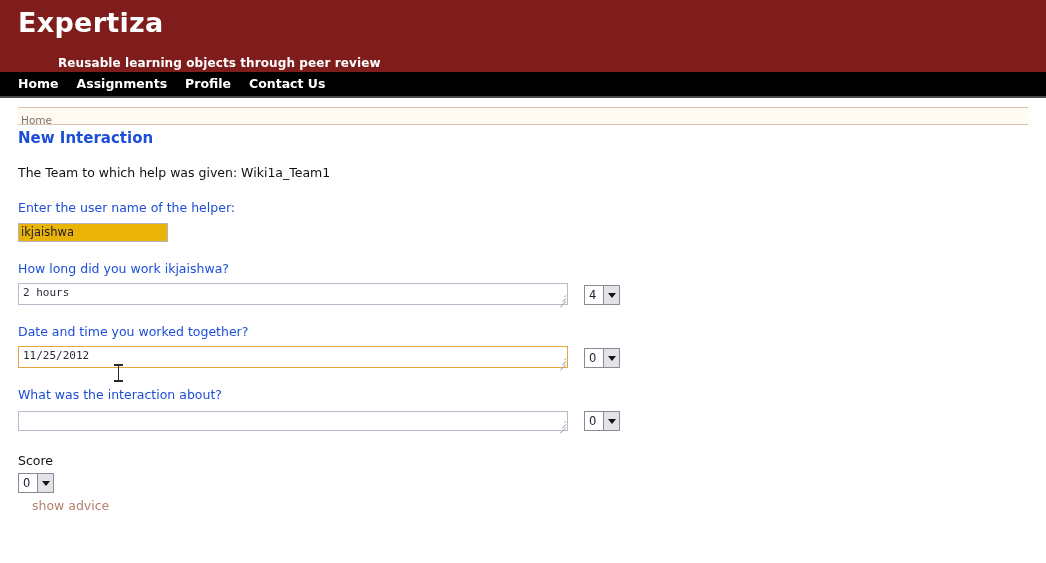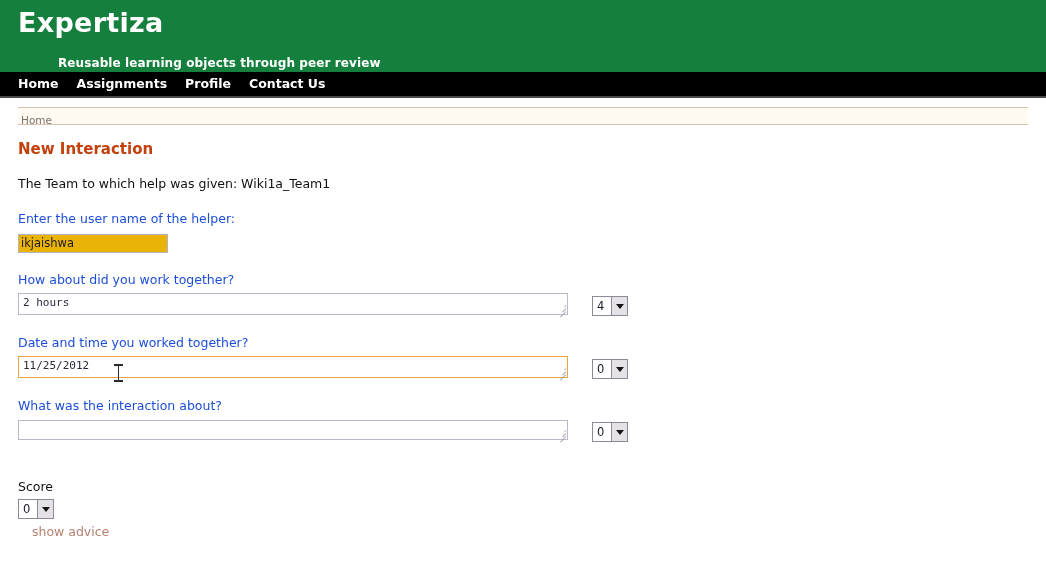--- a/index.html
+++ b/index.html
@@ -11,21 +11,21 @@
     width: 1046px;
     height: 563px;
     overflow: hidden;
     font-family: "DejaVu Sans", "Liberation Sans", sans-serif;
     color: #000000;
     position: relative;
   }
 
   
   .masthead {
-    background: #15803d;
+    background: #7f1d1d;
     height: 72px;
     width: 100%;
     box-sizing: border-box;
     padding: 7px 0 0 18px;
     overflow: hidden;
   }
   .brand-title {
     color: #ffffff;
     font-size: 27px;
     font-weight: bold;
@@ -87,23 +87,23 @@
     cursor: pointer;
   }
 
   
   .content {
     padding: 0 0 0 18px;
   }
   .page-title {
     font-size: 15px;
     font-weight: bold;
-    margin: 14px 0 0 0;
+    margin: 3px 0 0 0;
     line-height: 20px;
-    color: #c2410c;
+    color: #1d4ed8;
   }
   .team-line {
     font-size: 12.5px;
     margin-top: 17px;
     line-height: 16px;
     color: #111;
   }
 
   .field-block { margin-top: 19px; }
   .field-label {
@@ -123,22 +123,22 @@
     border: 1px solid #b3b3c4;
     background: #eab308;
     padding: 1px 2px;
     box-sizing: content-box;
     outline: none;
   }
 
   
   .ta-row {
     display: flex;
-    align-items: center;
-    gap: 24px;
+    align-items: flex-end;
+    gap: 16px;
   }
   .ta-holder { position: relative; }
   textarea.mono-area {
     width: 540px;
     height: 16px;
     font-family: "DejaVu Sans Mono", "Liberation Mono", monospace;
     font-size: 11px;
     line-height: 14px;
     color: #2a2a3a;
     border: 1px solid #bfb7c9;
@@ -210,21 +210,21 @@
     top: 50%;
     margin-left: -4px;
     margin-top: -2px;
     border-left: 4px solid transparent;
     border-right: 4px solid transparent;
     border-top: 5px solid #141414;
   }
   .sel-offset { margin-top: 3px; }
 
   
-  .score-block { margin-top: 37px; }
+  .score-block { margin-top: 22px; }
   .score-label {
     font-size: 12.5px;
     line-height: 16px;
     color: #111;
     margin-bottom: 3px;
   }
   .advice-link {
     display: inline-block;
     margin: 5px 0 0 14px;
     font-size: 12.5px;
@@ -285,21 +285,21 @@
   <div class="page-title">New Interaction</div>
 
   <div class="team-line">The Team to which help was given: Wiki1a_Team1</div>
 
   <div class="field-block">
     <div class="field-label">Enter the user name of the helper:</div>
     <input class="text-input" type="text" value="ikjaishwa" style="">
   </div>
 
   <div class="field-block">
-    <div class="field-label">How about did you work together?</div>
+    <div class="field-label">How long did you work ikjaishwa?</div>
     <div class="ta-row">
       <div class="ta-holder">
         <textarea class="mono-area" style="">2 hours</textarea>
         <span class="grip">
             <i></i>
             <i></i>
             <i></i>
           </span>
       </div>
       <div class="sel sel-offset">

